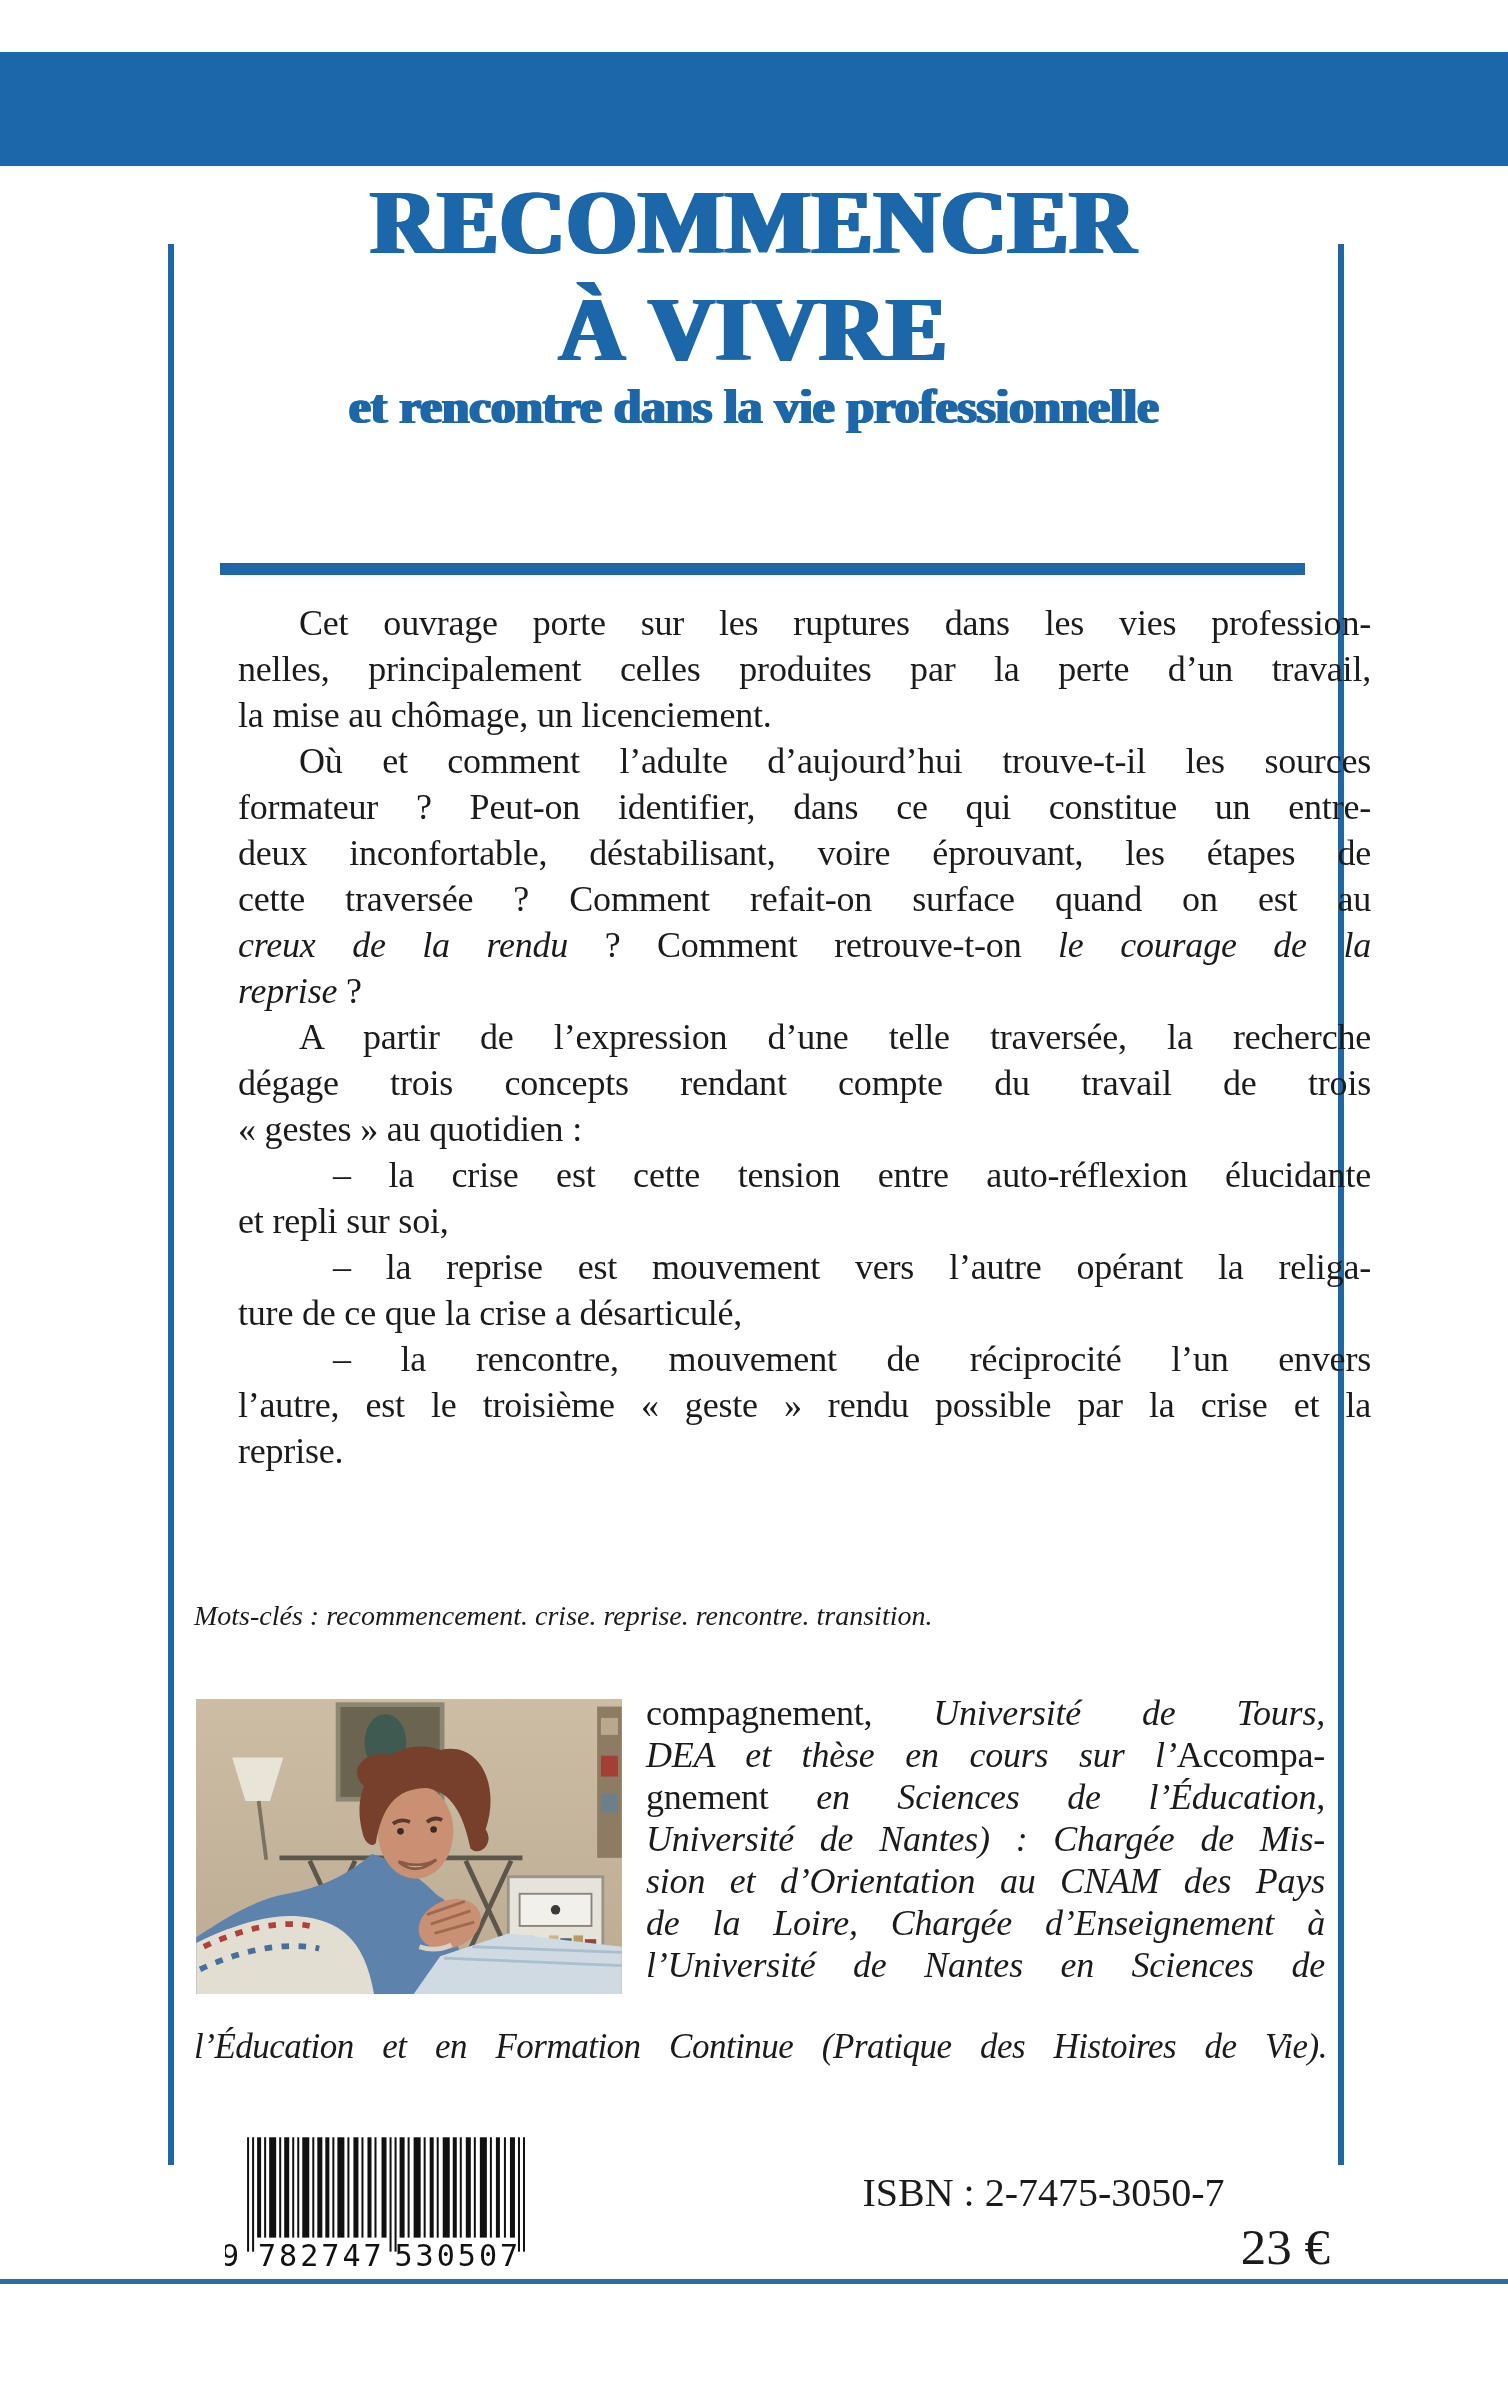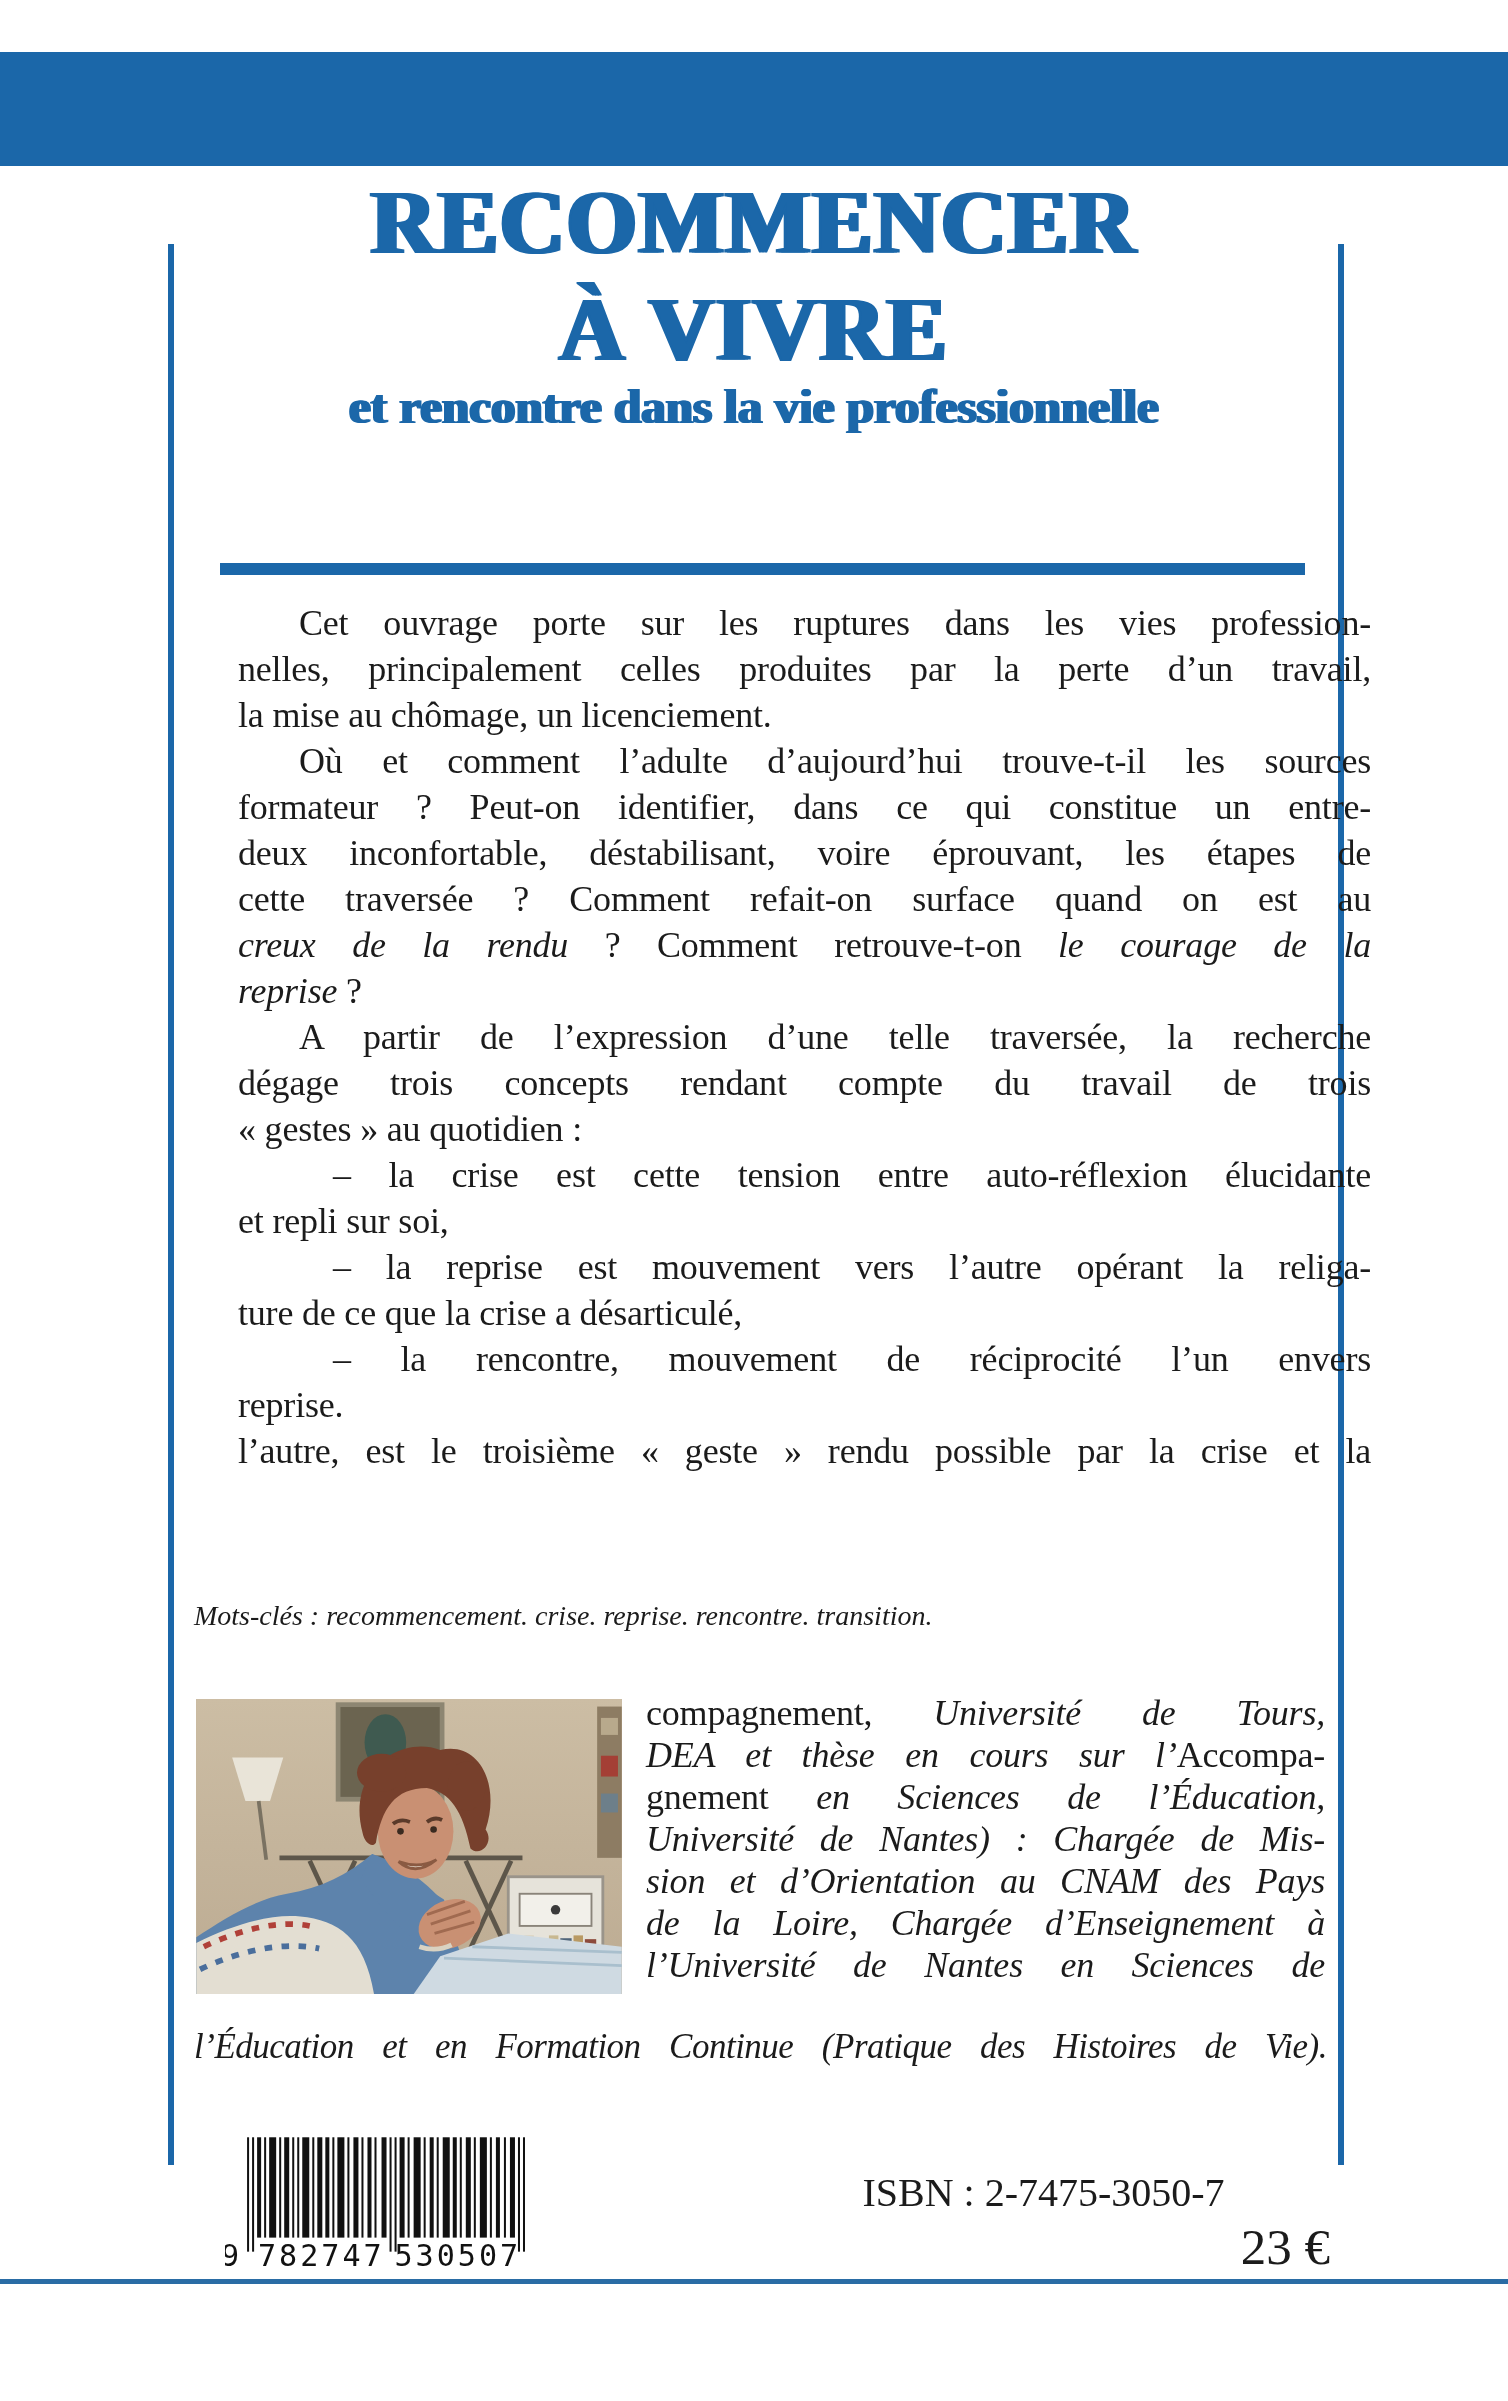--- a/index.html
+++ b/index.html
@@ -74,22 +74,22 @@
       <div class="line"><span class="i">creux de la rendu</span><span> ? Comment retrouve-t-on </span><span class="i">le courage de la</span></div>
       <div class="line last"><span class="i">reprise</span><span> ?</span></div>
       <div class="line" style="text-indent: 61px;"><span>A partir de l’expression d’une telle traversée, la recherche</span></div>
       <div class="line"><span>dégage trois concepts rendant compte du travail de trois</span></div>
       <div class="line last"><span>« gestes » au quotidien :</span></div>
       <div class="line" style="text-indent: 95px;"><span>– la crise est cette tension entre auto-réflexion élucidante</span></div>
       <div class="line last"><span>et repli sur soi,</span></div>
       <div class="line" style="text-indent: 95px;"><span>– la reprise est mouvement vers l’autre opérant la religa-</span></div>
       <div class="line last"><span>ture de ce que la crise a désarticulé,</span></div>
       <div class="line" style="text-indent: 95px;"><span>– la rencontre, mouvement de réciprocité l’un envers</span></div>
+      <div class="line"><span>l’autre, est le troisième « geste » rendu possible par la crise et la</span></div>
       <div class="line last"><span>reprise.</span></div>
-      <div class="line"><span>l’autre, est le troisième « geste » rendu possible par la crise et la</span></div>
     </section>
 
   <div class="keywords">Mots-clés : recommencement. crise. reprise. rencontre. transition.</div>
 
   <figure class="photo">
     <svg viewBox="0 0 450 312" width="426" height="295">
       <defs>
         <linearGradient id="wall" x1="0" y1="0" x2="0" y2="1">
           <stop offset="0" stop-color="#ccbda4"></stop>
             <stop offset="1" stop-color="#bcab92"></stop>

